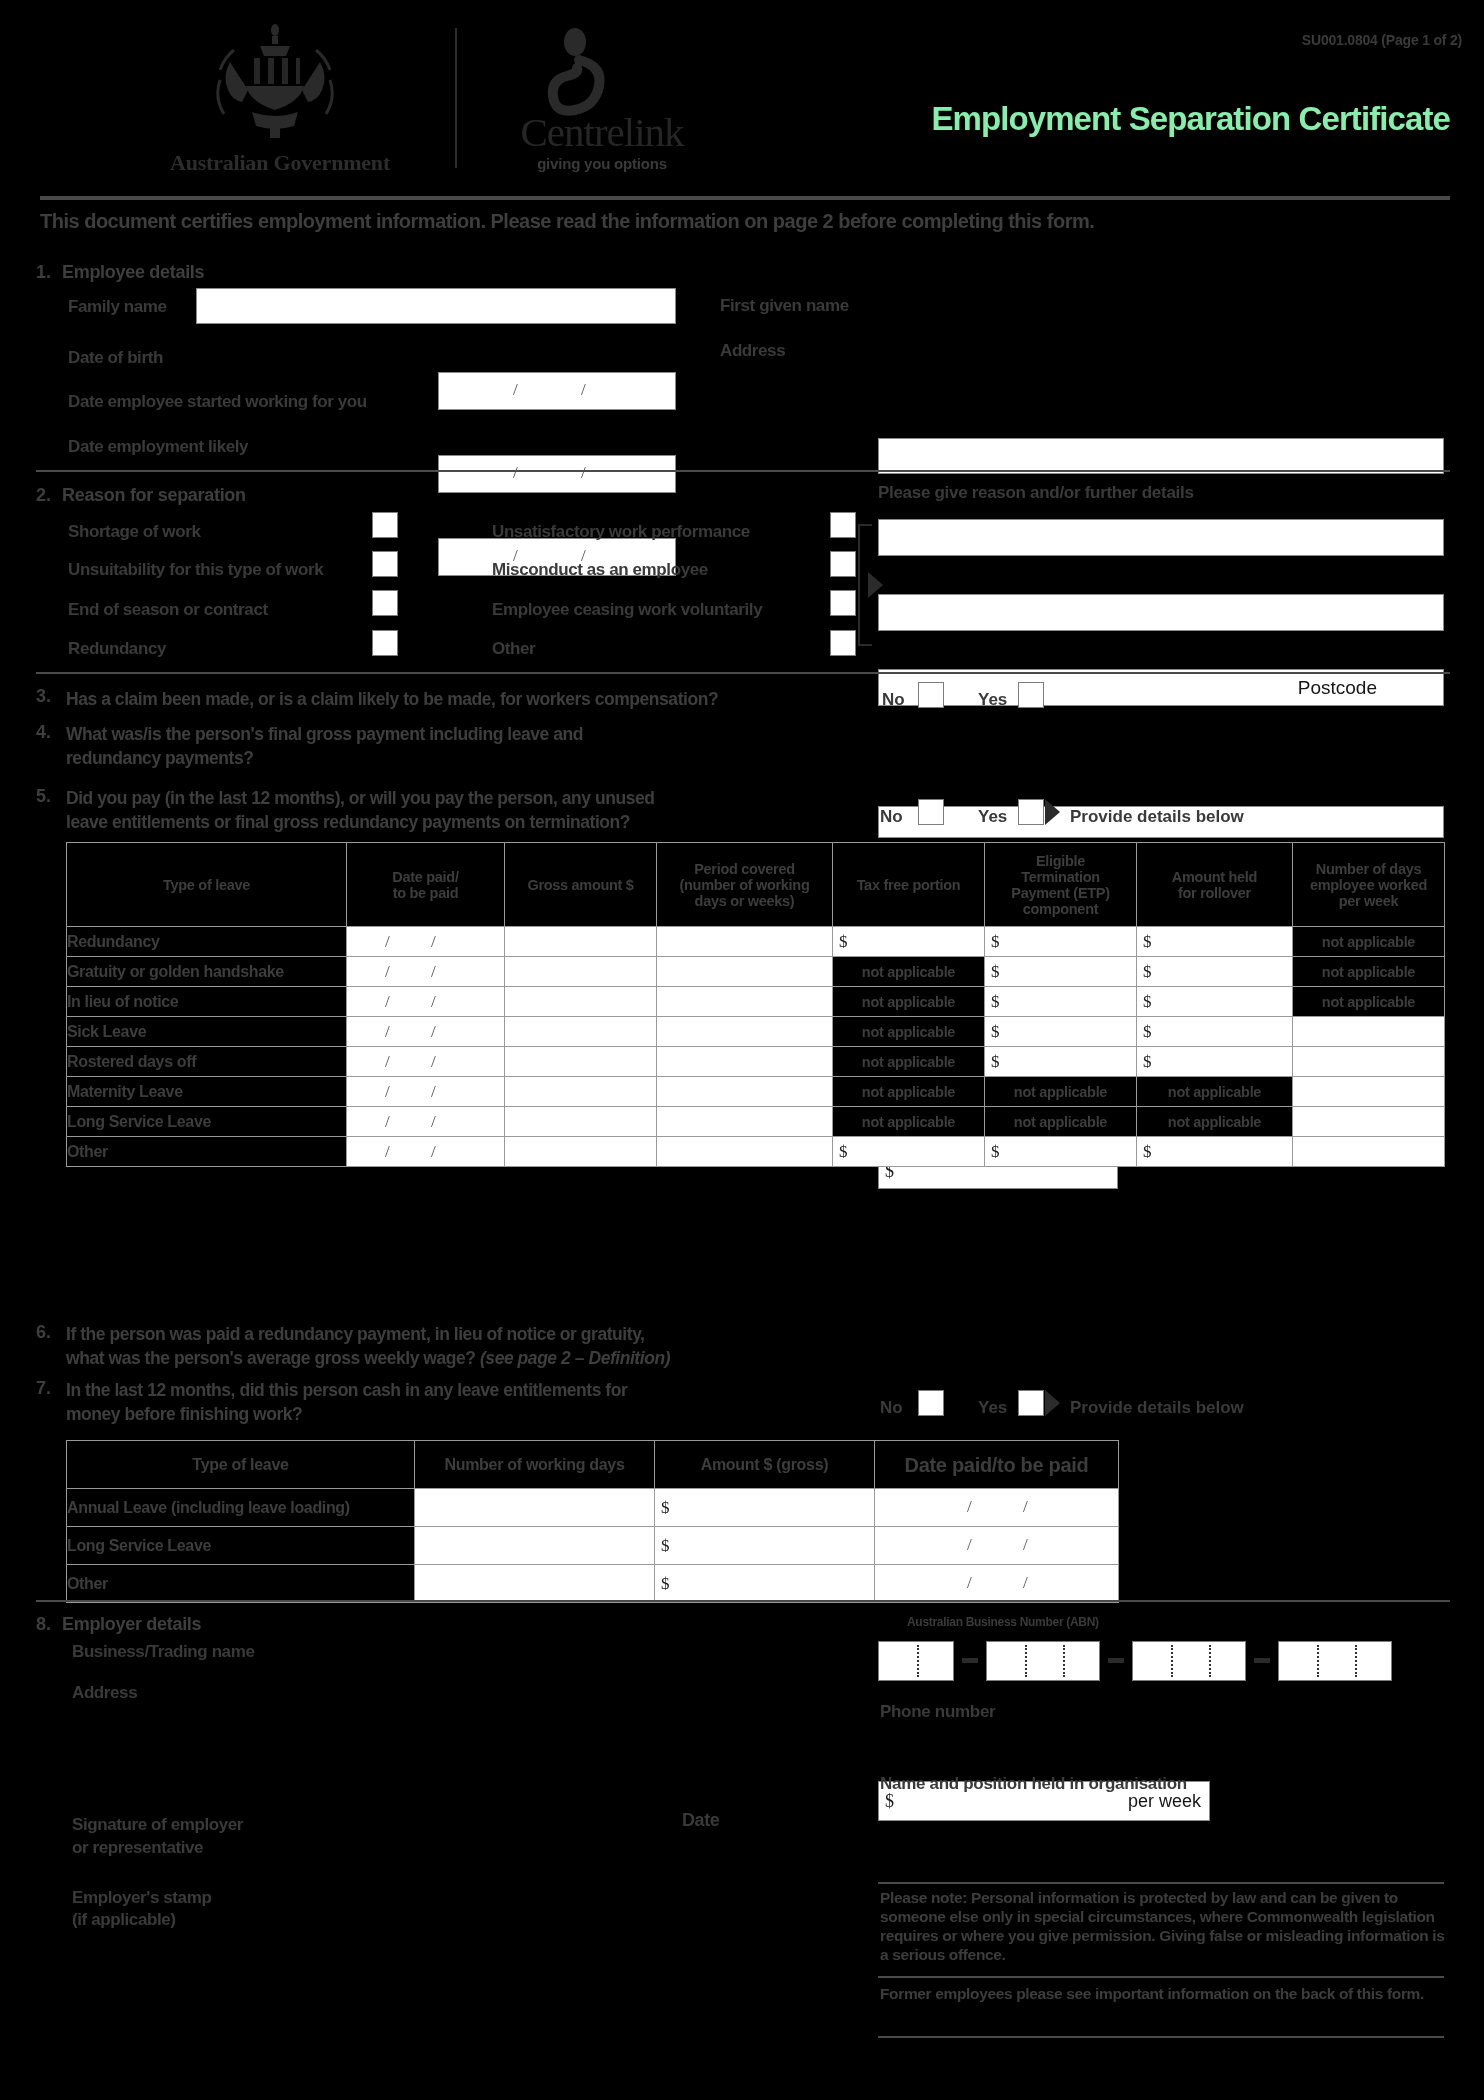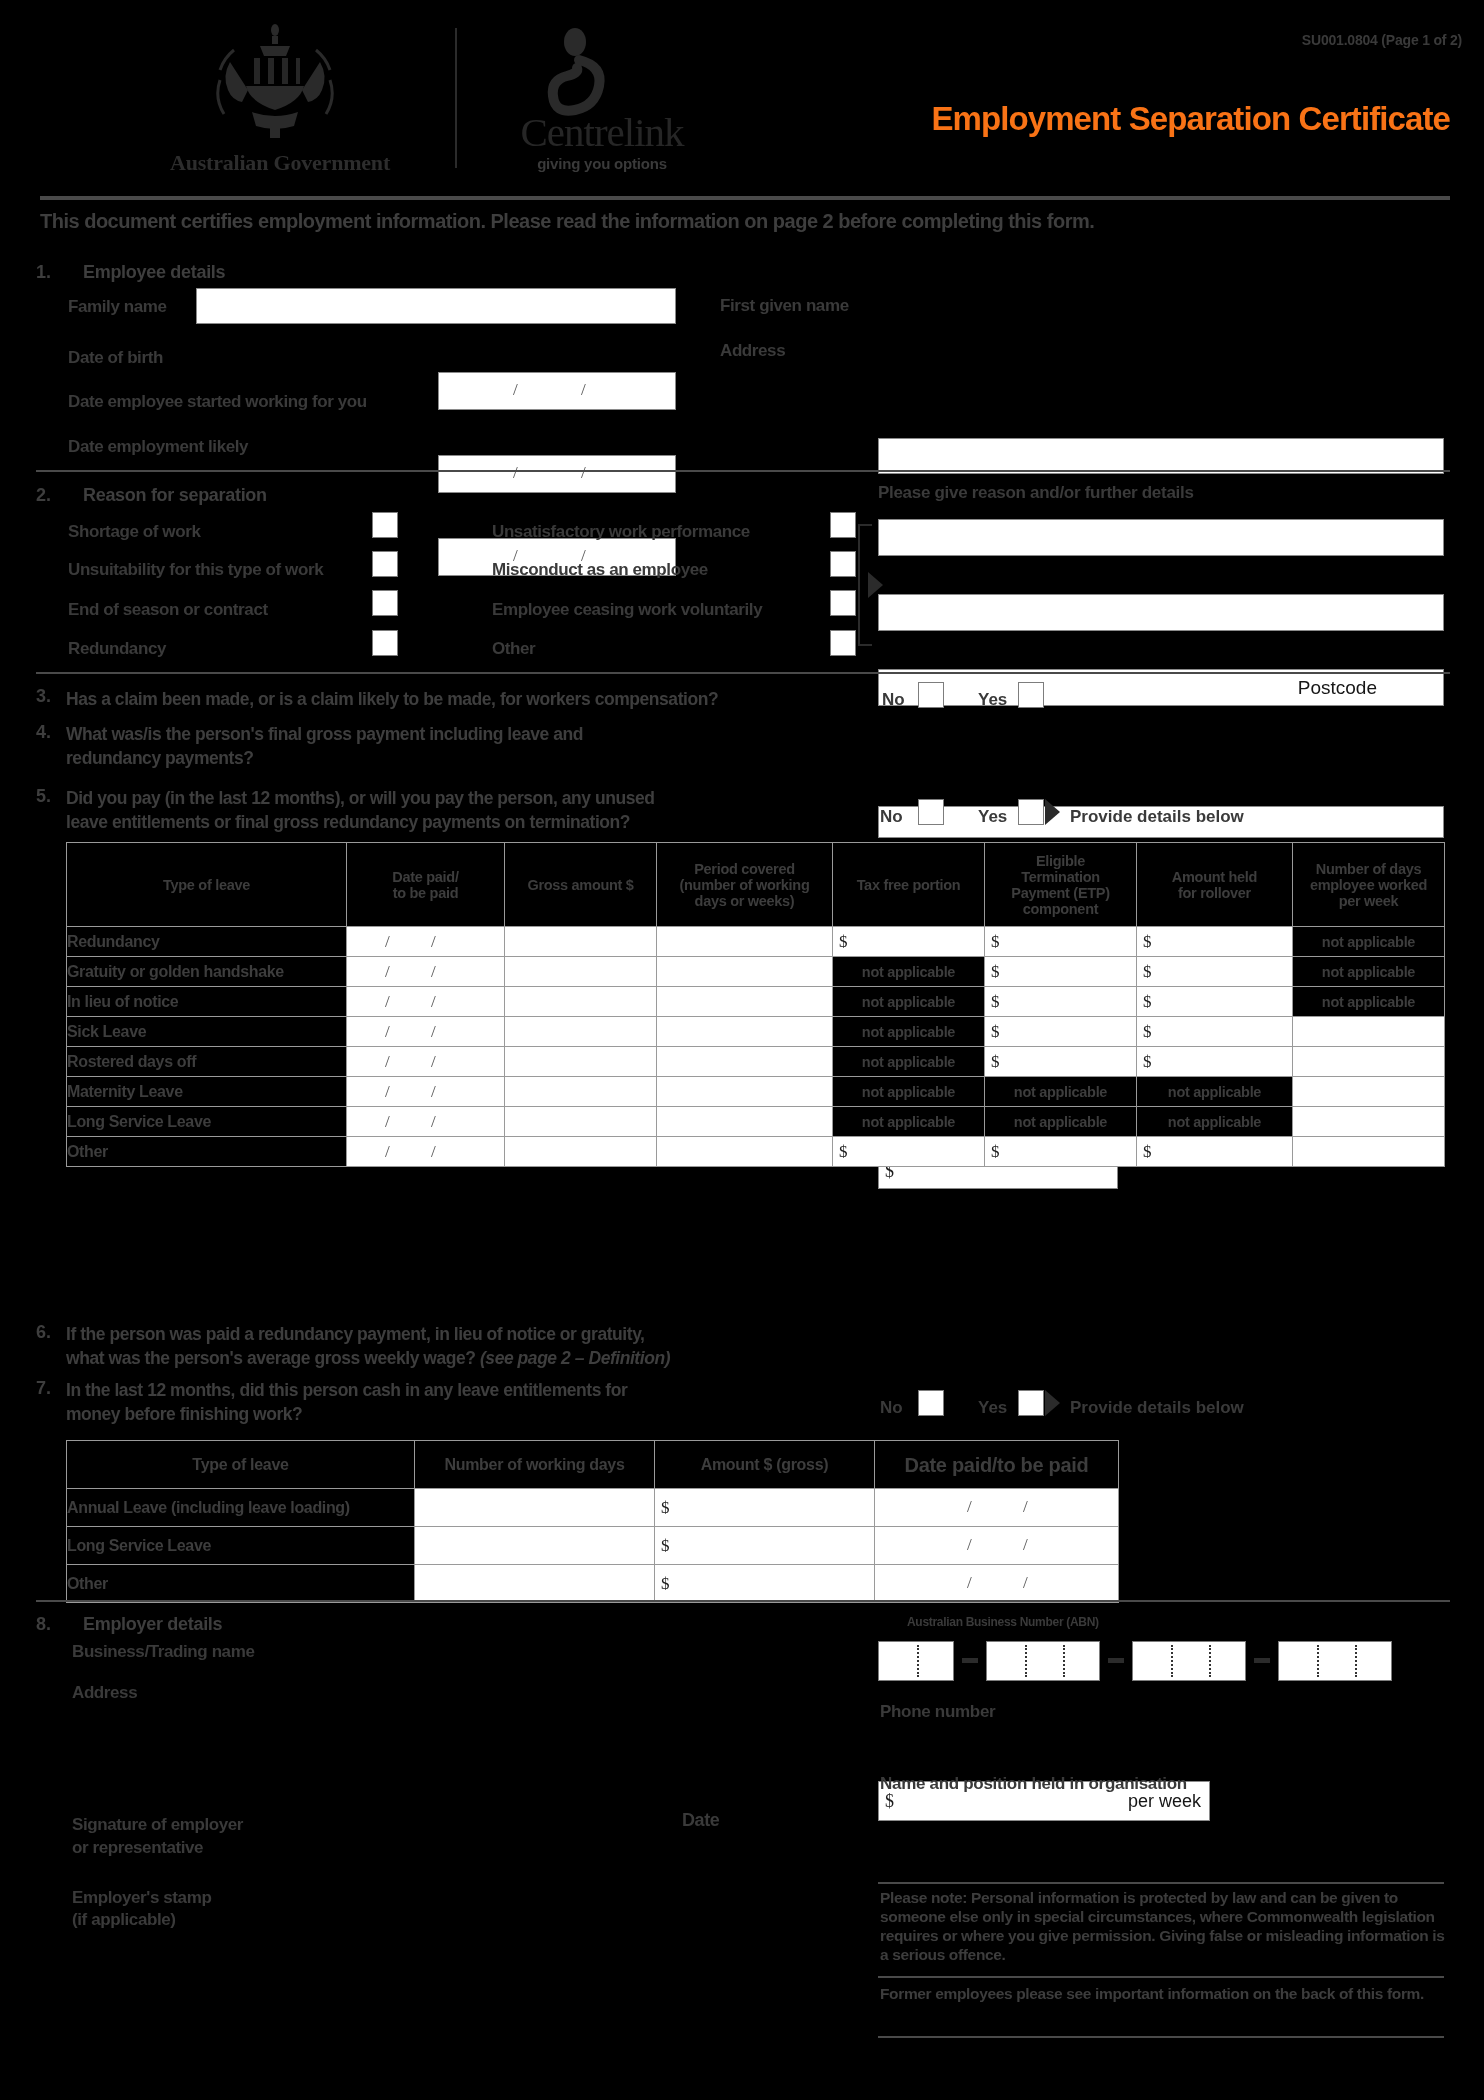--- a/index.html
+++ b/index.html
@@ -30,33 +30,33 @@
               font-family:"Liberation Serif", serif; font-weight:bold; font-size:22px;
               color:#2d2d2d; letter-spacing:-0.2px; }
   .divider-v { position:absolute; left:455px; top:28px; width:2px; height:140px; background:#2b2b2b; }
   .cl-logo { position:absolute; left:545px; top:28px; width:80px; height:90px; }
   .cl-word { position:absolute; left:487px; top:108px; width:230px; text-align:center;
              font-family:"Liberation Serif", serif; font-size:41px; color:#262626;
              letter-spacing:-1px; }
   .cl-tag { position:absolute; left:487px; top:155px; width:230px; text-align:center;
             font-size:15px; font-weight:bold; color:#3a3a3a; letter-spacing:-0.2px; }
   .doc-title { position:absolute; left:790px; top:100px; width:660px; text-align:right;
-               font-size:33px; font-weight:bold; color:#f97316; letter-spacing:-0.9px; }
+               font-size:33px; font-weight:bold; color:#86efac; letter-spacing:-0.9px; }
   .doc-code { position:absolute; right:22px; top:32px; font-size:14px; font-weight:bold;
               color:#3a3a3a; letter-spacing:-0.2px; }
 
   .rule { position:absolute; background:#4a4a4a; }
   .rule-thick { height:4px; }
   .rule-thin { height:2px; }
 
   .cert-line { position:absolute; left:40px; top:210px; font-size:20px; font-weight:bold;
                color:#3e3e3e; letter-spacing:-0.5px; }
 
   .sec-num { position:absolute; font-size:18px; font-weight:bold; color:#3e3e3e; }
-  .sec-ttl { position:absolute; font-size:18px; font-weight:bold; color:#3e3e3e; letter-spacing:-0.3px;margin-left:21px; }
+  .sec-ttl { position:absolute; font-size:18px; font-weight:bold; color:#3e3e3e; letter-spacing:-0.3px; }
 
   .fld-lbl { position:absolute; font-size:17px; font-weight:bold; color:#3a3a3a; letter-spacing:-0.4px; }
   .q-txt   { position:absolute; font-size:17.5px; font-weight:bold; color:#3e3e3e;
              letter-spacing:-0.45px; line-height:24px; }
   .q-txt i { font-style:italic; }
   .sm-lbl  { position:absolute; font-size:16px; font-weight:bold; color:#3a3a3a; letter-spacing:-0.3px; }
   .yn      { position:absolute; font-size:17px; font-weight:bold; color:#3a3a3a; }
 
   
   .postcode { position:absolute; right:66px; top:50%; transform:translateY(-50%);

